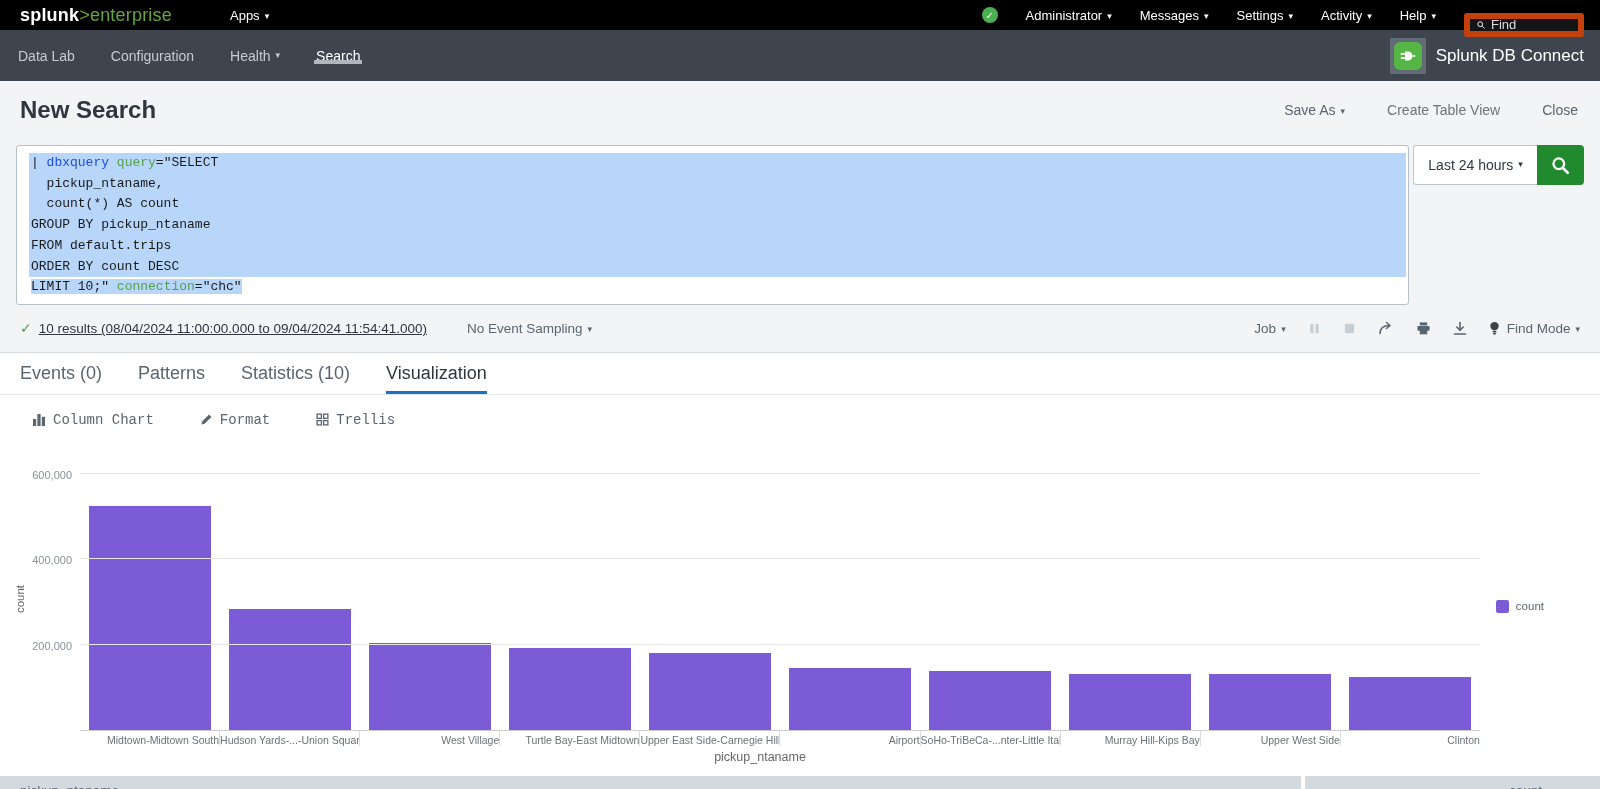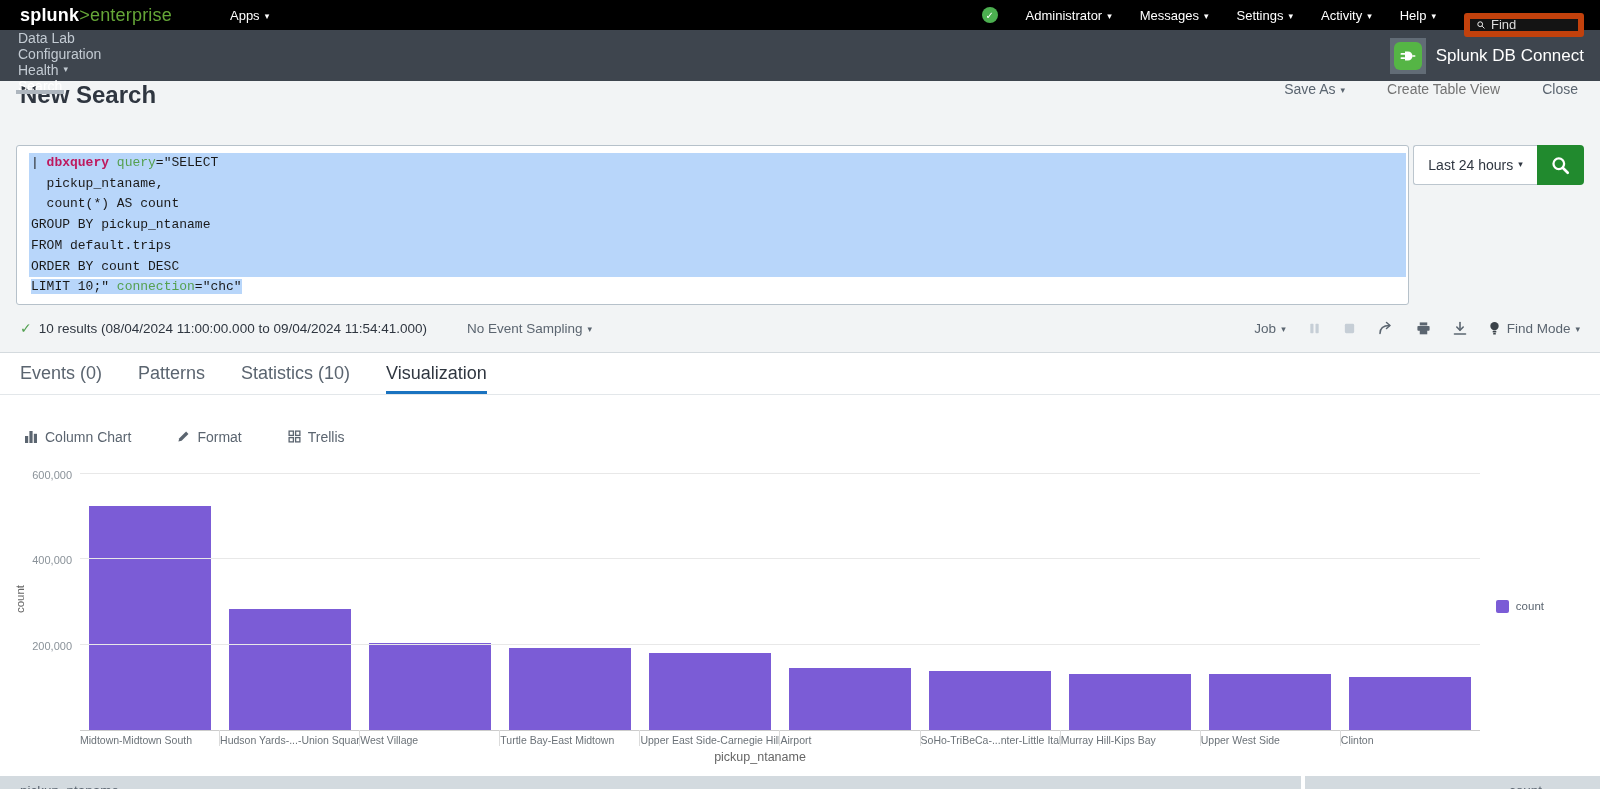--- a/index.html
+++ b/index.html
@@ -30,74 +30,74 @@
   .appbar-item.active { color:#fff; }
   .appbar-item.active::before { content:""; position:absolute; left:16px; right:16px; bottom:0; height:4px;
     background:#aeb6be; }
   .app-identity { margin-left:auto; margin-right:16px; display:flex; align-items:center; gap:10px; }
   .db-tile { width:36px; height:36px; background:#626c76; display:flex; align-items:center; justify-content:center; }
   .db-tile-inner { width:28px; height:28px; background:#55b545; border-radius:6px; display:flex;
     align-items:center; justify-content:center; }
   .app-name { color:#fff; font-size:17px; }
 
   
-  .page-header { height:58px; background:#f2f4f5; display:flex; align-items:flex-start; }
+  .page-header { height:58px; background:#f2f4f5; display:flex; align-items:center; }
   .page-title { margin-left:20px; font-size:24px; font-weight:600; color:#2f3640; }
   .header-actions { margin-left:auto; margin-right:22px; display:flex; align-items:center; gap:42px; font-size:14px; }
   .hdr-link { color:#5b6570; cursor:pointer; white-space:nowrap; }
   .hdr-link.disabled { color:#737373; cursor:default; }
 
   
   .search-region { background:#f2f4f5; padding:6px 16px 0 16px; display:flex; gap:4px; }
   .query-box { flex:1; background:#fff; border:1px solid #b6c1ca; border-radius:3px; min-height:155px;
     padding:7px 2px 6px 0; font-family:"Liberation Mono","DejaVu Sans Mono",monospace; font-size:13px;
     line-height:20.7px; color:#1a1a1a; cursor:text; }
   .query-line { margin-left:12px; padding-left:2px; white-space:pre; }
   .query-line.line-selected { background:#b8d6fa; }
   .query-line .sel { background:#b8d6fa; }
-  .seg-p { color:#1a1a1a; } .seg-cmd { color:#be185d;font-weight:bold; } .seg-kw { color:#55a050; }
+  .seg-p { color:#1a1a1a; } .seg-cmd { color:#1d4ed8; } .seg-kw { color:#55a050; }
   .time-group { display:flex; flex:none; }
   .time-picker { width:124px; height:40px; background:#fff; border:1px solid #bcc6ce; border-right:none;
     border-radius:3px 0 0 3px; display:flex; align-items:center; justify-content:center; font-size:14px;
     color:#2f3640; cursor:pointer; }
   .search-btn { width:47px; height:40px; background:#218a2e; border:none; border-radius:0 4px 4px 0;
     display:flex; align-items:center; justify-content:center; cursor:pointer; }
 
   
   .results-bar { height:48px; background:#f2f4f5; border-bottom:1px solid #d4dade; display:flex;
     align-items:center; padding:0 20px; }
   .result-check { color:#53a051; font-weight:bold; font-size:14px; margin-right:7px; }
-  .result-summary { font-size:13.5px; color:#2f3640; }
+  .result-summary { font-size:13.5px; color:#2f3640;text-decoration:underline; }
   .sampling { margin-left:40px; font-size:13.5px; color:#5b6570; cursor:pointer; }
   .job-controls { margin-left:auto; display:flex; align-items:center; gap:22px; }
   .job-menu { font-size:13.5px; color:#5b6570; cursor:pointer; }
   .jc-icon { display:flex; align-items:center; cursor:pointer; }
   .smart-mode { display:flex; align-items:center; gap:7px; font-size:13.5px; color:#5b6570; cursor:pointer; }
 
   
   .tabs-row { height:42px; background:#fff; border-bottom:1px solid #e3e7ea; display:flex;
     align-items:stretch; padding-left:20px; gap:36px; }
   .tab { display:flex; align-items:center; font-size:18px; color:#5b6570; cursor:pointer; position:relative; }
   .tab.active { color:#2f3640; }
   .tab.active::after { content:""; position:absolute; left:0; right:0; bottom:0; height:3px; background:#1a73c0; }
 
   
-  .viz-toolbar { height:50px; background:#fff; display:flex; align-items:flex-end; padding-left:24px; gap:46px; }
+  .viz-toolbar { height:50px; background:#fff; display:flex; align-items:center; padding-left:32px; gap:46px;font-family:Liberation Mono, monospace; }
   .viz-btn { display:flex; align-items:center; gap:7px; font-size:14px; color:#5b6570; cursor:pointer; }
 
   
   .chart-container { position:relative; height:320px; background:#fff; }
   .plot-area { position:absolute; left:80px; right:120px; top:0; bottom:34px; border-bottom:1px solid #ccc; }
   .gridline { position:absolute; left:0; right:0; height:1px; background:#e8e8e8; }
   .ytick { position:absolute; left:-94px; width:86px; text-align:right; font-size:11px; color:#8a9299; }
   .bars-row { position:absolute; inset:0; display:flex; align-items:flex-end; }
   .bar-slot { flex:1; display:flex; align-items:flex-end; justify-content:center; padding:0 9px; height:100%; }
   .bar { width:100%; background:#7b5cd6; }
   .x-labels { position:absolute; top:100%; left:0; right:0; display:flex; height:16px; }
-  .x-label { flex:1; text-align:left; font-size:10.5px; color:#6b7278; padding-top:4px; overflow:hidden;
+  .x-label { flex:1; text-align:right; font-size:10.5px; color:#6b7278; padding-top:4px; overflow:hidden;
     white-space:nowrap; border-left:1px solid #dcdcdc; }
   .x-label:first-child { border-left:none; }
   .y-axis-title { position:absolute; left:6px; top:148px; transform:rotate(-90deg); transform-origin:center;
     font-size:11.5px; color:#666; }
   .x-axis-title { position:absolute; left:80px; right:120px; top:100%; margin-top:20px; text-align:center;
     font-size:12.5px; color:#666; }
   .legend { position:absolute; right:56px; top:155px; display:flex; align-items:center; gap:7px; }
   .legend-swatch { width:13px; height:13px; background:#7b5cd6; border-radius:2px; }
   .legend-label { font-size:11.5px; color:#5b6570; }
 
@@ -130,21 +130,21 @@
       <svg width="12" height="12" viewBox="0 0 14 14">
           <circle cx="5.6" cy="5.6" r="4.2" fill="none" stroke="#fff" stroke-width="1.6"></circle>
           <line x1="9" y1="9" x2="13" y2="13" stroke="#fff" stroke-width="1.6"></line>
         </svg>
       <input type="text" placeholder="Find" style="">
     </div>
   </div>
 </div>
 
 <div class="appbar">
-  <div id="appbar-items" style="display:flex; align-items:flex-start;flex-direction:column;">
+  <div id="appbar-items" style="display:flex; align-items:center;">
       <div class="appbar-item">Data Lab</div>
       <div class="appbar-item">Configuration</div>
       <div class="appbar-item caret">Health</div>
       <div class="appbar-item active">Search</div>
     </div>
   <div class="app-identity">
     <div class="db-tile">
       <div class="db-tile-inner">
         <svg width="18" height="18" viewBox="0 0 24 24" fill="#fff">
           <path d="M8 6h4c3.3 0 6 2.7 6 6s-2.7 6-6 6H8V6z"></path>

